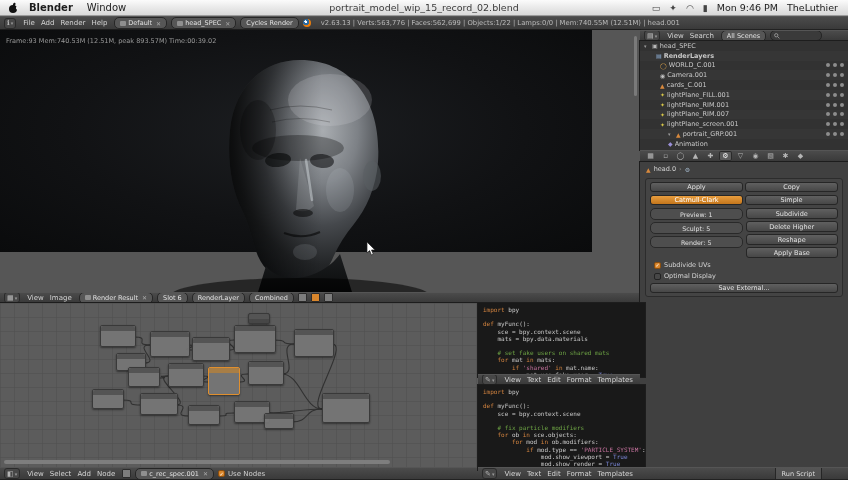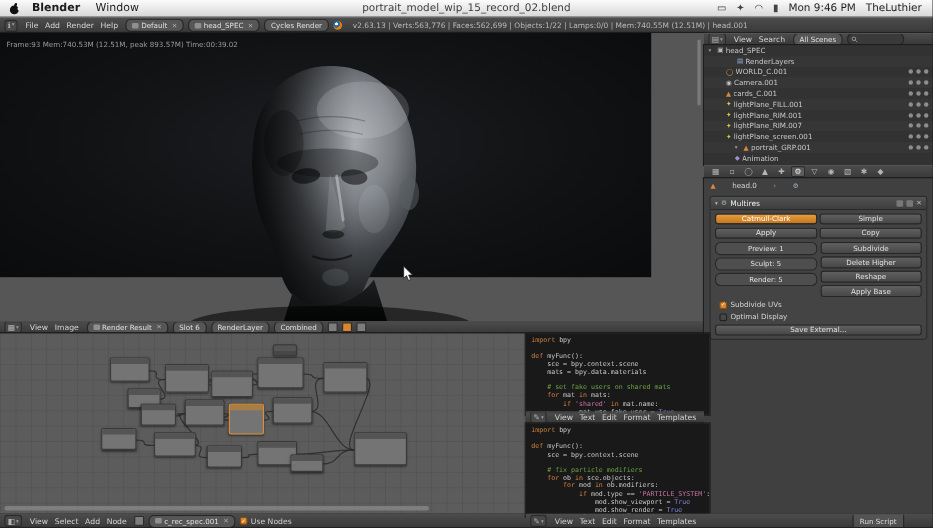--- a/index.html
+++ b/index.html
@@ -64,21 +64,21 @@
   .tgl{width:4px;height:4px;border-radius:50%;background:#8d8d8d;display:inline-block;}
   .search{display:inline-flex;align-items:center;height:9px;width:44px;background:#3a3a3a;border:1px solid #252525;
           border-radius:5px;padding:0 3px;gap:2px;}
   
   #props-tabs{left:640px;top:150px;width:208px;height:12px;gap:2px;}
   .ptab{width:13px;height:10px;display:inline-flex;align-items:center;justify-content:center;color:#b5b5b5;
         font-size:7px;border-radius:2px;}
   .ptab.act{background:#5b5b5b;box-shadow:inset 0 0 0 1px #2a2a2a;color:#f0f0f0;}
   #props-content{position:absolute;left:640px;top:162px;width:208px;height:305px;background:#404040;
                  outline:1px solid #1d1d1d;font-size:6.5px;color:#d5d5d5;overflow:hidden;}
-  #props-crumb{display:flex;align-items:center;gap:15px;padding:3px 6px;}
+  #props-crumb{display:flex;align-items:center;gap:3px;padding:3px 6px;}
   #props-crumb .sep{color:#8b8b8b;}
   #mod-box{margin:2px 5px;background:#444;border:1px solid #2c2c2c;border-radius:3px;overflow:hidden;}
   .mod-h{height:11px;background:linear-gradient(#525252,#3e3e3e);border-bottom:1px solid #2a2a2a;
          display:flex;align-items:center;gap:3px;padding:0 4px;}
   .mod-h .tri{font-size:5px;color:#bbb;}
   .mod-name{font-size:6.8px;color:#eee;}
   .mh-icons{margin-left:auto;display:flex;gap:3px;align-items:center;}
   .mh-icons i{width:6px;height:6px;background:#777;border-radius:1px;font-style:normal;}
   .mh-icons i.x{background:none;color:#bbb;font-size:6px;width:auto;height:auto;}
   .mod-row{display:flex;gap:2px;margin:3px 4px;}
@@ -236,21 +236,21 @@
           <line x1="4.8" y1="4.8" x2="7.2" y2="7.2" stroke="#aaa" stroke-width="1"></line>
       </svg>
     </span>
   </div>
   <div id="outliner-list">
       <div class="orow" style="padding-left: 4px;">
         <span class="otri">▾</span>
         <span class="oic" style="color: rgb(184, 184, 184);">▣</span>
         <span class="olab">head_SPEC</span>
       </div>
-      <div class="orow alt" style="padding-left: 22px;">
+      <div class="orow alt" style="padding-left: 8px; font-weight: bold;">
         <span class="otri"></span>
         <span class="oic" style="color: rgb(143, 176, 216);">▤</span>
         <span class="olab">RenderLayers</span>
       </div>
       <div class="orow" style="padding-left: 12px;">
         <span class="otri"></span>
         <span class="oic" style="color: rgb(216, 160, 74);">◯</span>
         <span class="olab">WORLD_C.001</span>
         <span class="otg">
           <i class="tgl"></i>
@@ -349,38 +349,28 @@
       <span class="ptab">◆</span>
     </div>
   <div id="props-content">
     <div id="props-crumb">
       <span class="oic" style="color:#d8893d">▲</span>
       <span>head.0</span>
       <span class="sep">›</span>
       <span class="oic" style="color:#9fb2c4">⚙</span>
     </div>
     <div id="mod-box">
-      <div class="mod-h">
-        <span class="tri">▾</span>
-        <span class="oic" style="color:#9fb2c4">⚙</span>
-        <span class="mod-name">Multires</span>
-        <span class="mh-icons">
-          <i></i>
-          <i></i>
-          <i class="x">✕</i>
-        </span>
+      <div class="mod-row">
+        <span class="btn">Apply</span>
+        <span class="btn">Copy</span>
       </div>
       <div class="mod-row">
           <span class="btn on">Catmull-Clark</span>
           <span class="btn">Simple</span>
         </div>
-      <div class="mod-row">
-        <span class="btn">Apply</span>
-        <span class="btn">Copy</span>
-      </div>
       <div class="mod-cols">
         <div class="pcol">
             <span class="nf">Preview: 1</span>
             <span class="nf">Sculpt: 5</span>
             <span class="nf">Render: 5</span>
           </div>
         <div class="pcol">
             <span class="btn">Subdivide</span>
             <span class="btn">Delete Higher</span>
             <span class="btn">Reshape</span>

